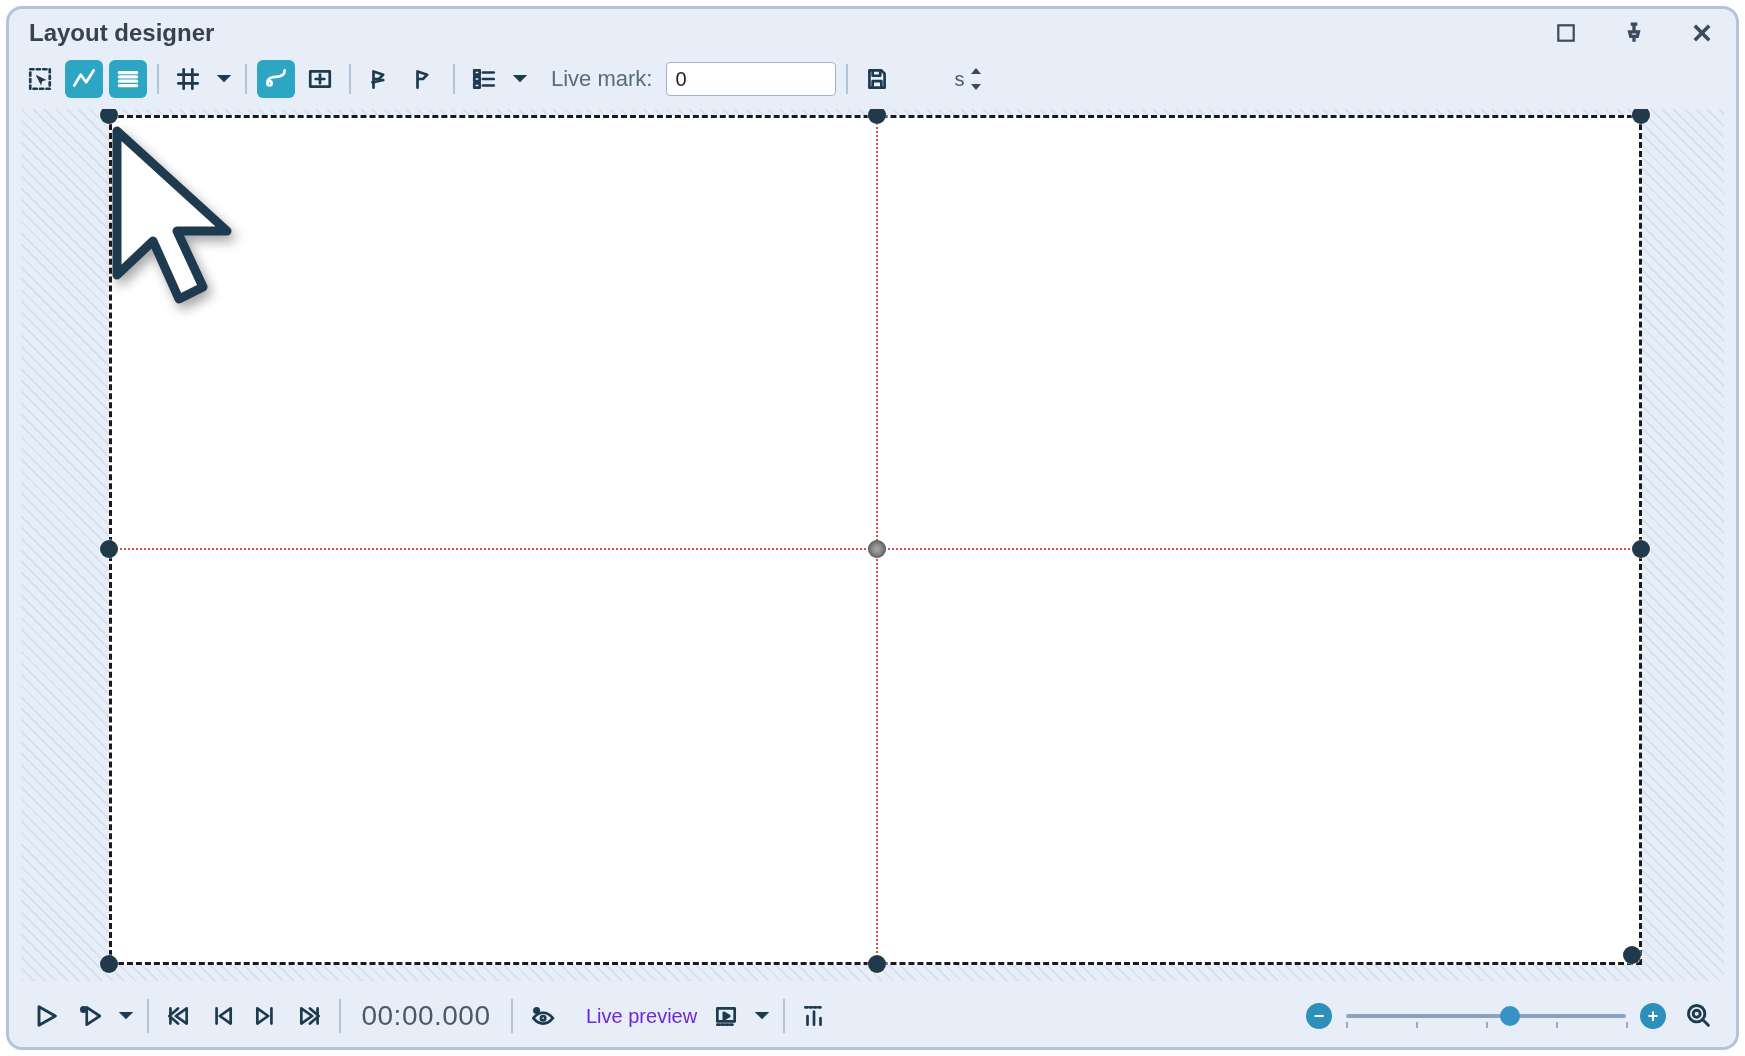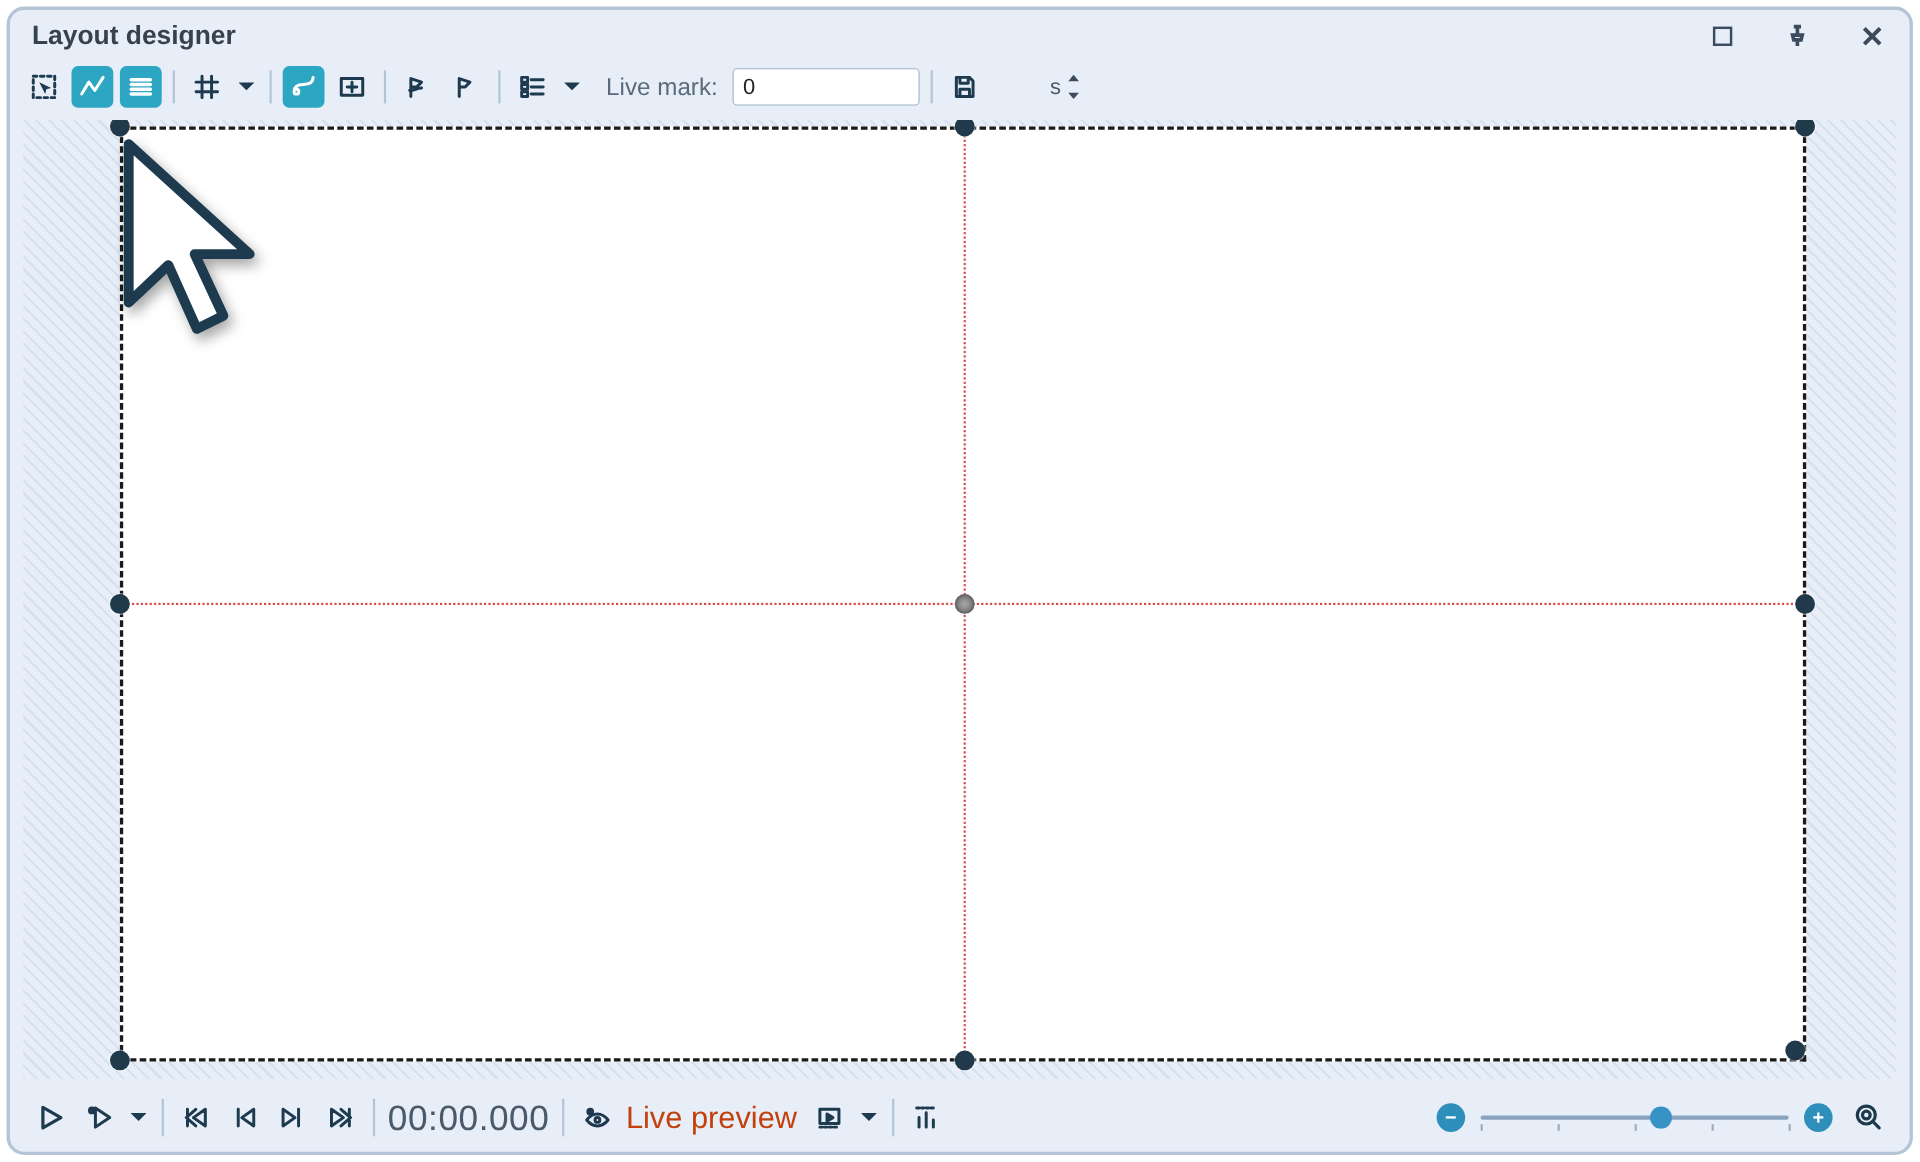--- a/index.html
+++ b/index.html
@@ -127,24 +127,24 @@
     position:absolute;left:0;right:0;bottom:0;height:62px;
     display:flex;align-items:center;padding:0 18px;
     gap:6px;
   }
   .bottombar .sep{height:34px;}
   .btn-lite{ 
     width:38px;height:38px;display:inline-flex;align-items:center;justify-content:center;cursor:pointer;
   }
   .btn-lite svg{stroke:var(--toolbar-stroke);fill:none;stroke-width:2.5;stroke-linecap:round;stroke-linejoin:round;}
   .timecode{
-    min-width:150px;text-align:center;color:#4a5a6b;font-size:32px;
+    min-width:150px;text-align:center;color:#4a5a6b;font-size:28px;
     letter-spacing:.5px;
   }
-  .live-label{color:#c2410c;font-size:28px;padding:0 4px 0 2px;}
+  .live-label{color:#6d28d9;font-size:20px;padding:0 4px 0 2px;margin-left:17px;}
   .flex-spacer{flex:1;}
   .slider{
     position:relative;width:280px;height:24px;display:flex;align-items:center;margin:0 8px;
   }
   .slider .track{
     position:absolute;left:0;right:0;height:4px;top:10px;border-radius:2px;
     background:var(--slider-track);
   }
   .slider .thumb{
     position:absolute;top:2px;width:20px;height:20px;border-radius:50%;

